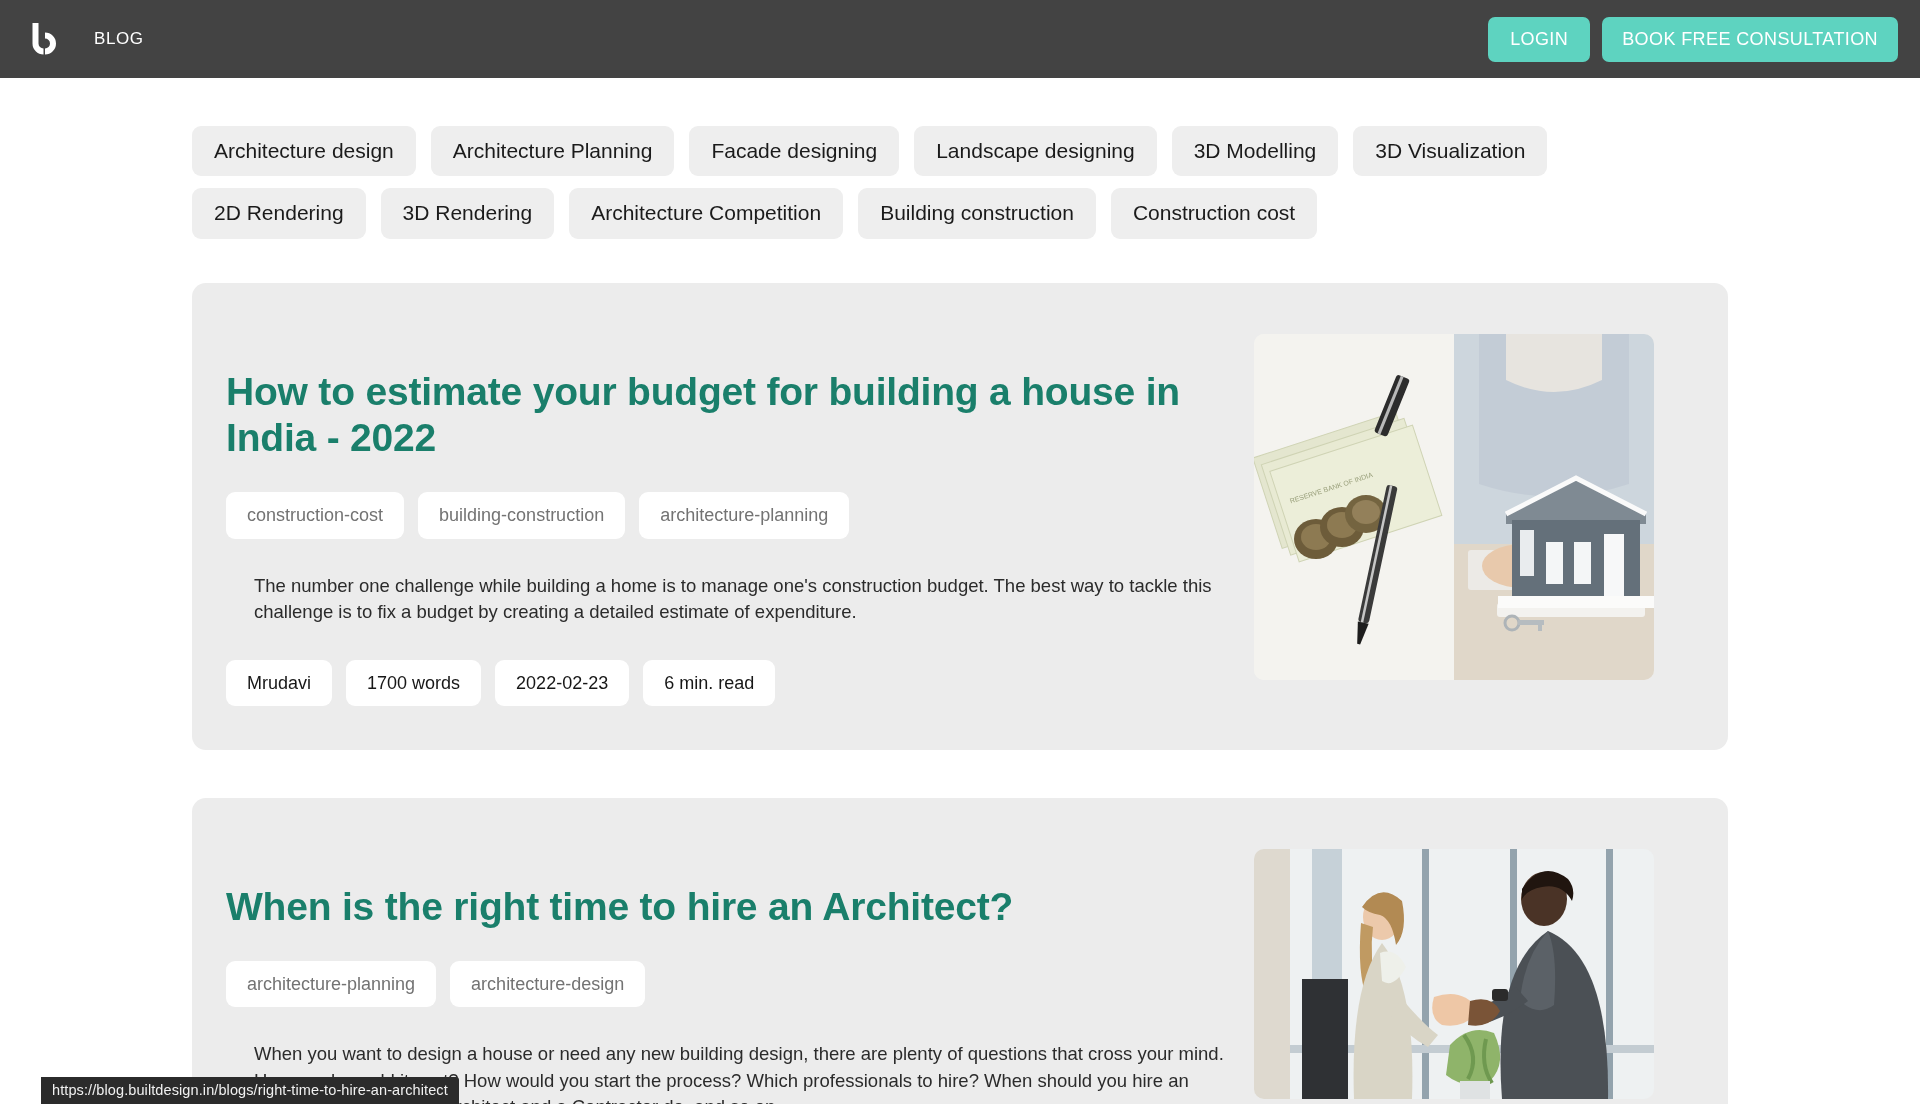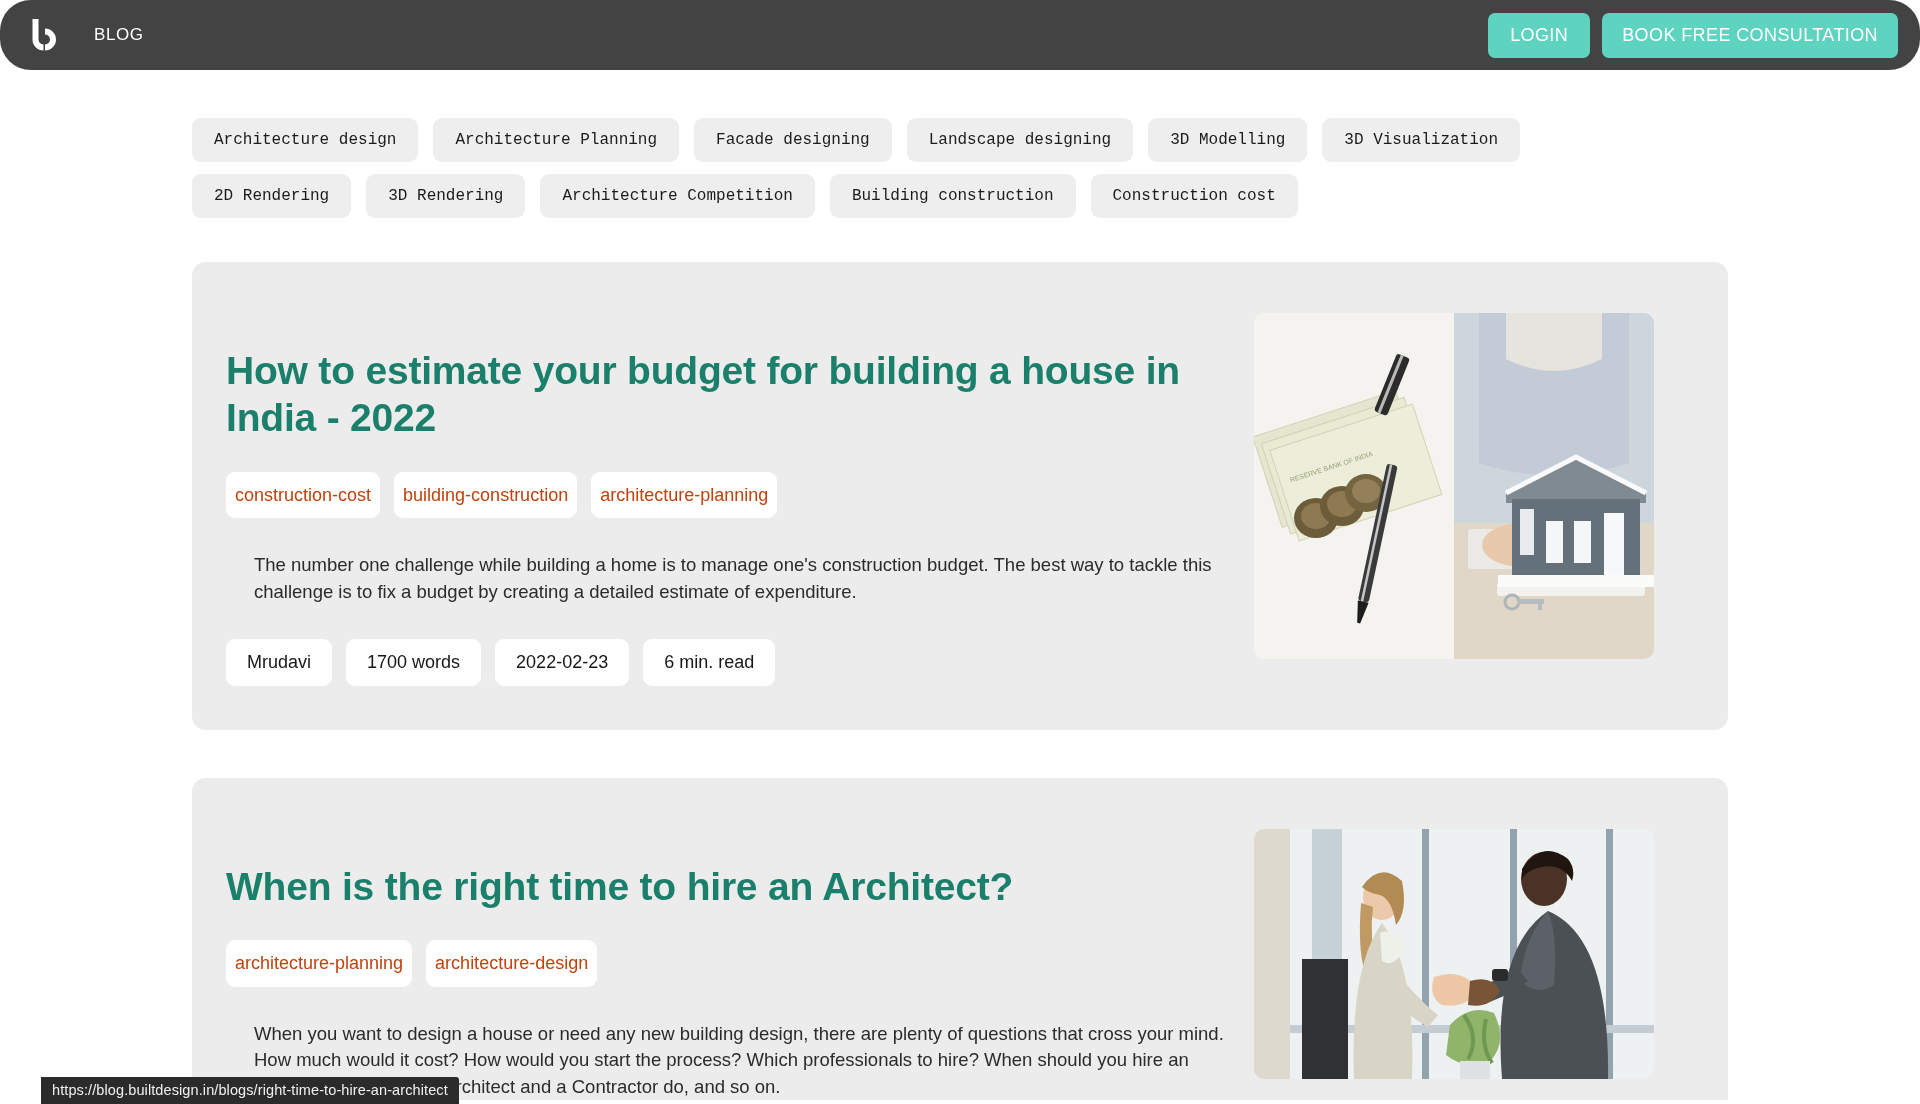--- a/index.html
+++ b/index.html
@@ -6,26 +6,25 @@
   html, body {
     width: 1920px;
     height: 1104px;
     overflow: hidden;
     background: #ffffff;
     font-family: "Liberation Sans", sans-serif;
   }
 
   
   .navbar {
-    height: 70px;
+    height: 78px;
     background: #434343;
     display: flex;
     padding: 0 22px 0 26px;
     position: relative;
-    border-radius: 31px;
   }
   .nav-left { display: flex; align-items: center; gap: 28px; }
   .brand-logo {
     width: 40px; height: 40px;
     display: flex; align-items: center; justify-content: center;
   }
   .brand-logo svg { display: block; }
   .nav-link {
     color: #ffffff;
     font-size: 17px;
@@ -73,22 +72,22 @@
     display: flex;
     flex-wrap: wrap;
     gap: 12px 15px;
     margin-bottom: 44px;
     max-width: 1490px;
   }
   .cat-chip {
     background: #eeeeee;
     border: none;
     border-radius: 9px;
-    font-family: Liberation Mono, monospace;
-    font-size: 16px;
+    font-family: Liberation Sans, sans-serif;
+    font-size: 21px;
     color: #1b1b1b;
     padding: 12px 22px;
     cursor: pointer;
     white-space: nowrap;
     line-height: 1.25;
   }
 
   
   .card {
     background: #ececec;
@@ -115,22 +114,22 @@
     flex-wrap: wrap;
     gap: 12px 14px;
     margin-bottom: 34px;
   }
   .tag-chip {
     background: #ffffff;
     border: none;
     border-radius: 9px;
     font-family: "Liberation Sans", sans-serif;
     font-size: 18px;
-    color: #c2410c;
-    padding: 12px 9px;
+    color: #737373;
+    padding: 12px 21px;
     cursor: pointer;
     white-space: nowrap;
     line-height: 1.25;
   }
   .card-desc {
     font-size: 18.5px;
     line-height: 1.43;
     color: #2b2b2b;
     margin-bottom: 34px;
     max-width: 990px;

